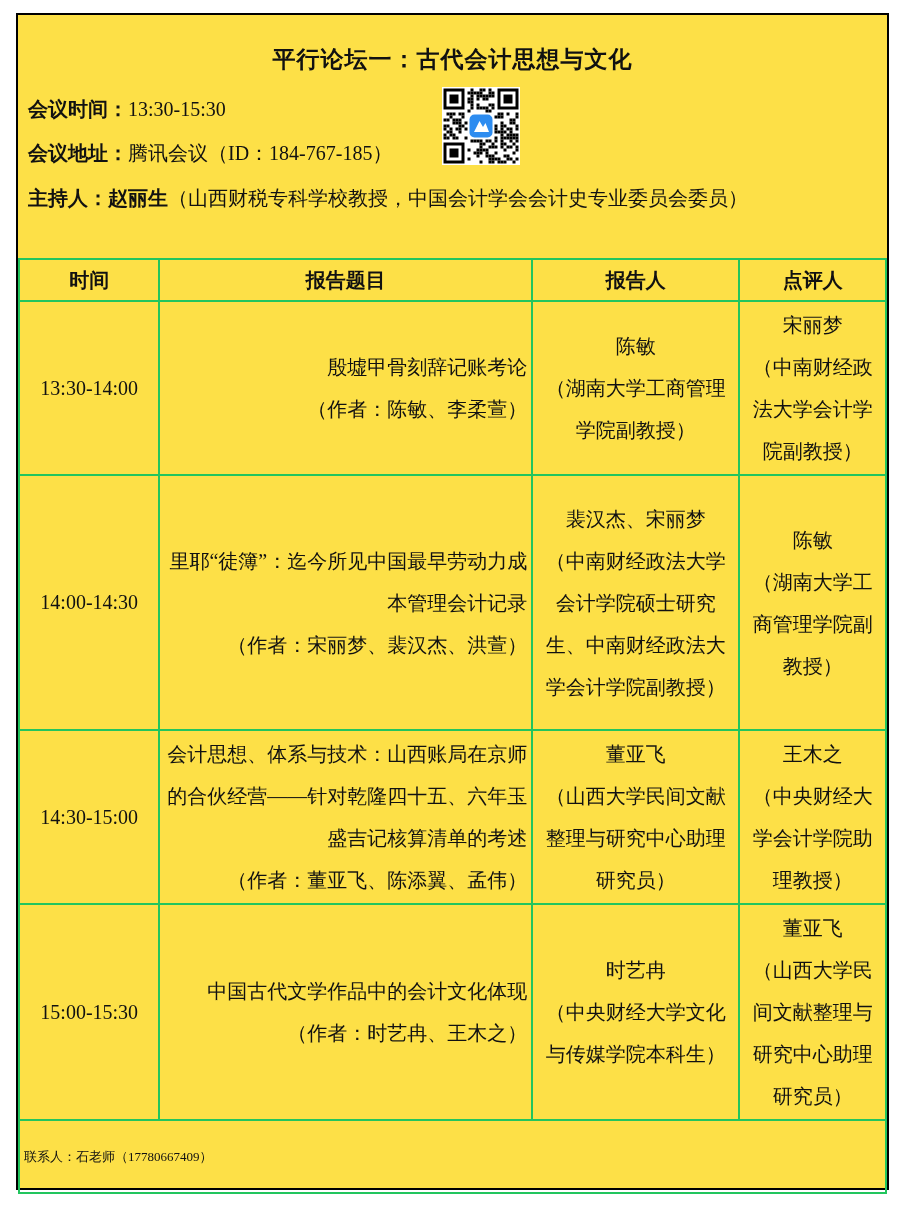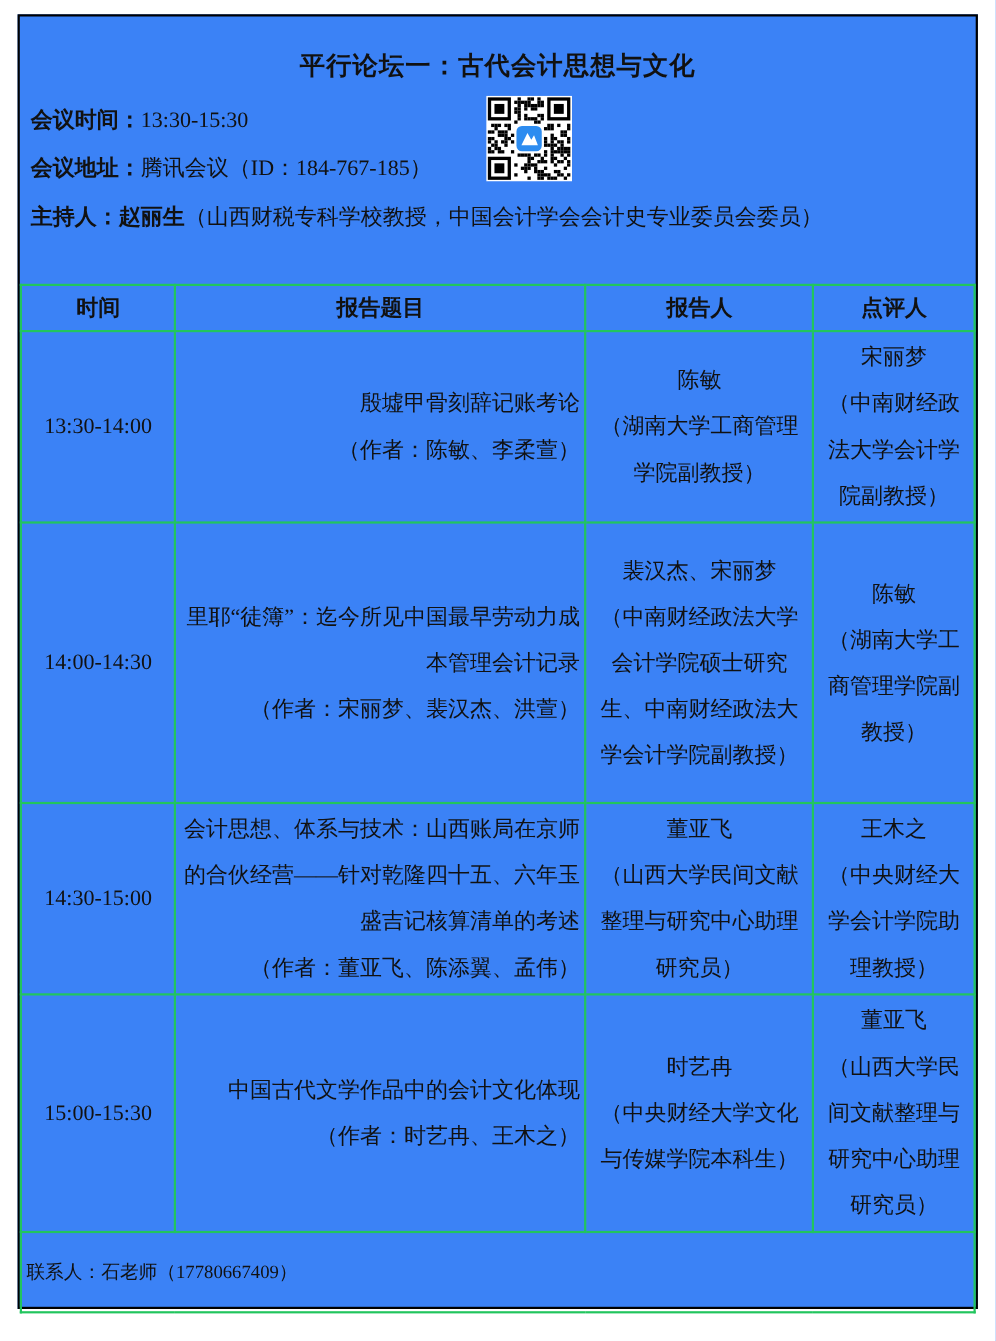--- a/index.html
+++ b/index.html
@@ -3,21 +3,21 @@
 <meta charset="utf-8">
 <style>
   html,body{margin:0;padding:0;background:#fff;}
   body{
     width:905px;height:1219px;position:relative;
     font-family:"Liberation Serif","DejaVu Serif",serif;
     color:#111;
   }
   .doc{
     position:absolute;left:16px;top:13px;width:873px;height:1177px;
-    border:2px solid #000;box-sizing:border-box;background:#3b82f6;
+    border:2px solid #000;box-sizing:border-box;background:#fde047;
   }
   
   .top{position:relative;padding:0 10px;height:243px;box-sizing:border-box;}
   .doc-title{
     text-align:center;font-weight:bold;font-size:23px;
     padding-top:29px;letter-spacing:1px;
   }
   .meta-line{font-size:20px;line-height:28px;white-space:nowrap;}
   .m1{margin-top:20px;}
   .m2{margin-top:16px;}
@@ -43,21 +43,21 @@
   }
   td.c-time{text-align:center;white-space:nowrap;}
   td.c-title{text-align:right;padding-left:11px;padding-right:6px;}
   td.c-presenter,td.c-commenter{text-align:center;}
   .para{line-height:42px;}
   tr.r0{height:170px;}
   tr.r1{height:255px;}
   tr.r2{height:173px;}
   tr.r3{height:215px;}
   td.footer-cell{
-    height:73px;text-align:left;padding-left:12px;font-size:17px;
+    height:73px;text-align:left;padding-left:12px;font-size:13px;
     border-bottom:none;
   }
 </style>
 </head>
 <body>
 
 <div class="doc">
 
   <div class="top">
     <div class="doc-title">平行论坛一：古代会计思想与文化</div>

